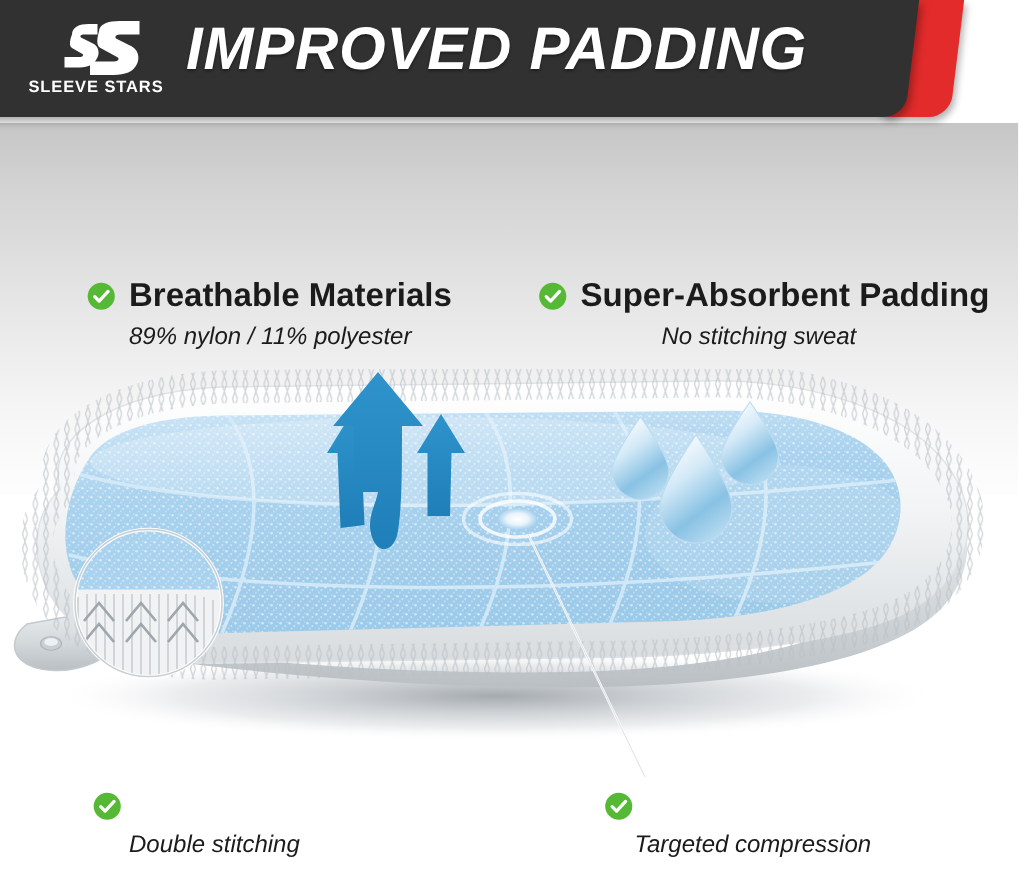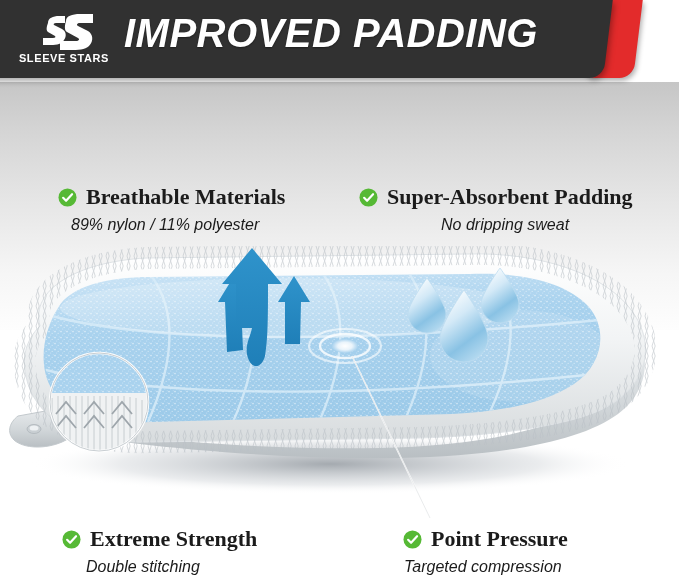--- a/index.html
+++ b/index.html
@@ -119,21 +119,20 @@
 
   
   .feature {
     position: absolute;
     display: block;
   }
   .feature-head {
     display: flex;
     align-items: center;
     white-space: nowrap;
-    font-family: Liberation Serif, serif;
   }
   .check-badge {
     flex: 0 0 auto;
     width: 19px;
     height: 19px;
     margin-right: 9px;
     display: block;
   }
   .feature-title {
     font-size: 22px;
@@ -145,30 +144,30 @@
   .feature-sub {
     font-size: 16px;
     font-style: italic;
     color: #1b1b1b;
     line-height: 1;
     white-space: nowrap;
     margin-top: 9px;
   }
 
   .feature-breathable { left: 58px;  top: 186px; }
-  .feature-breathable .feature-sub { margin-left: 13px; }
+  .feature-breathable .feature-sub { margin-left: 28px; }
 
   .feature-absorbent  { left: 359px; top: 186px; }
   .feature-absorbent .feature-sub { margin-left: 82px; }
 
   .feature-strength   { left: 62px;  top: 528px; }
   .feature-strength .feature-sub { margin-left: 24px; }
 
   .feature-pressure   { left: 403px; top: 528px; }
-  .feature-pressure .feature-sub { margin-left: 1px; }
+  .feature-pressure .feature-sub { margin-left: 20px; }
 
   
   .product {
     position: absolute;
     left: 0;
     top: 246px;
     width: 679px;
     height: 275px;
   }
   .product svg { display: block; }
@@ -377,38 +376,36 @@
   </div>
 
   <div class="feature feature-absorbent">
     <div class="feature-head">
       <svg class="check-badge" viewBox="0 0 20 20" xmlns="http://www.w3.org/2000/svg">
         <circle cx="10" cy="10" r="9.5" fill="#56b935"></circle>
         <path d="M5.4,10.3 L8.5,13.4 L14.8,6.6" stroke="#ffffff" stroke-width="2.3" fill="none" stroke-linecap="round" stroke-linejoin="round"></path>
       </svg>
       <span class="feature-title">Super-Absorbent Padding</span>
     </div>
-    <div class="feature-sub">No dripping sweat</div>
+    <div class="feature-sub">No stitching sweat</div>
   </div>
 
   <div class="feature feature-strength">
     <div class="feature-head">
       <svg class="check-badge" viewBox="0 0 20 20" xmlns="http://www.w3.org/2000/svg">
         <circle cx="10" cy="10" r="9.5" fill="#56b935"></circle>
         <path d="M5.4,10.3 L8.5,13.4 L14.8,6.6" stroke="#ffffff" stroke-width="2.3" fill="none" stroke-linecap="round" stroke-linejoin="round"></path>
       </svg>
-      <span class="feature-title">Extreme Strength</span>
     </div>
     <div class="feature-sub">Double stitching</div>
   </div>
 
   <div class="feature feature-pressure">
     <div class="feature-head">
       <svg class="check-badge" viewBox="0 0 20 20" xmlns="http://www.w3.org/2000/svg">
         <circle cx="10" cy="10" r="9.5" fill="#56b935"></circle>
         <path d="M5.4,10.3 L8.5,13.4 L14.8,6.6" stroke="#ffffff" stroke-width="2.3" fill="none" stroke-linecap="round" stroke-linejoin="round"></path>
       </svg>
-      <span class="feature-title">Point Pressure</span>
     </div>
     <div class="feature-sub">Targeted compression</div>
   </div>
 
 </div>
 
 </body></html>

